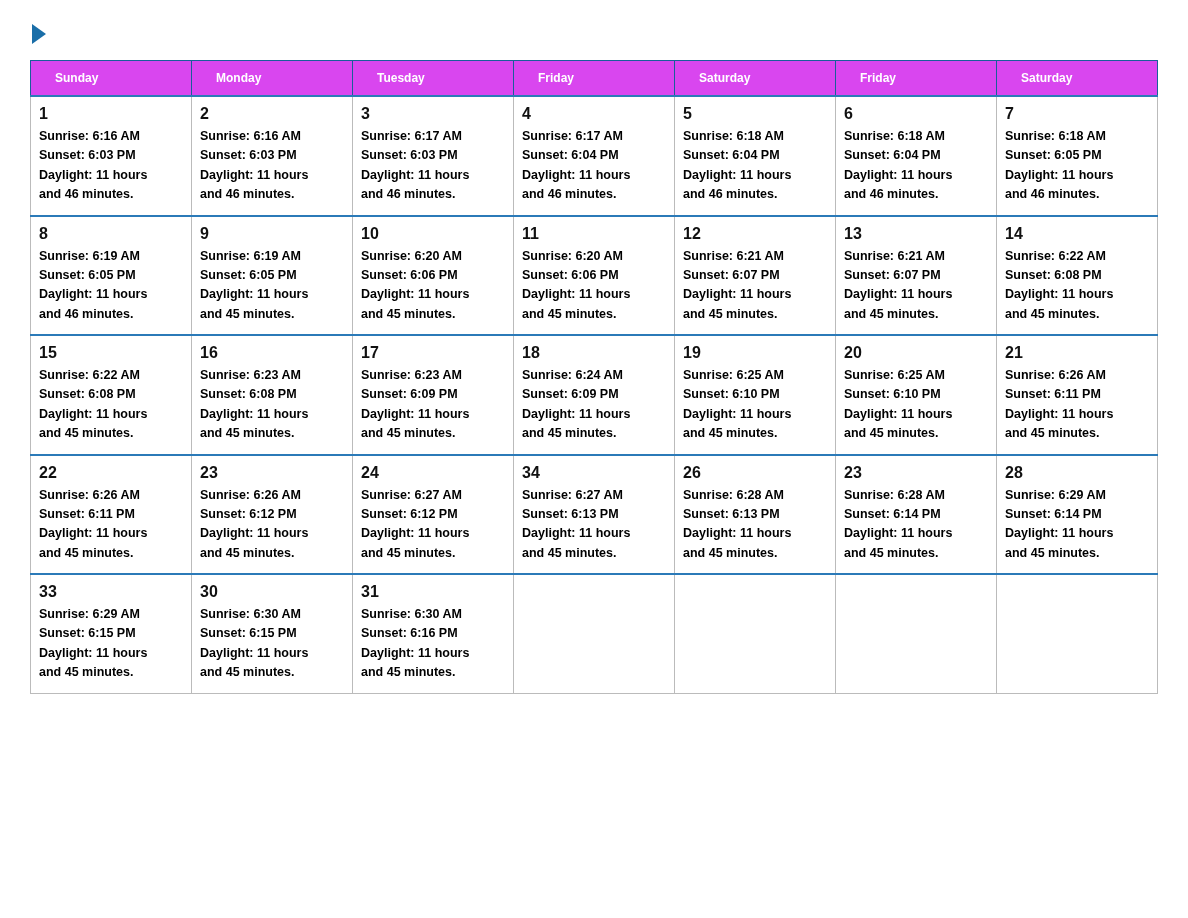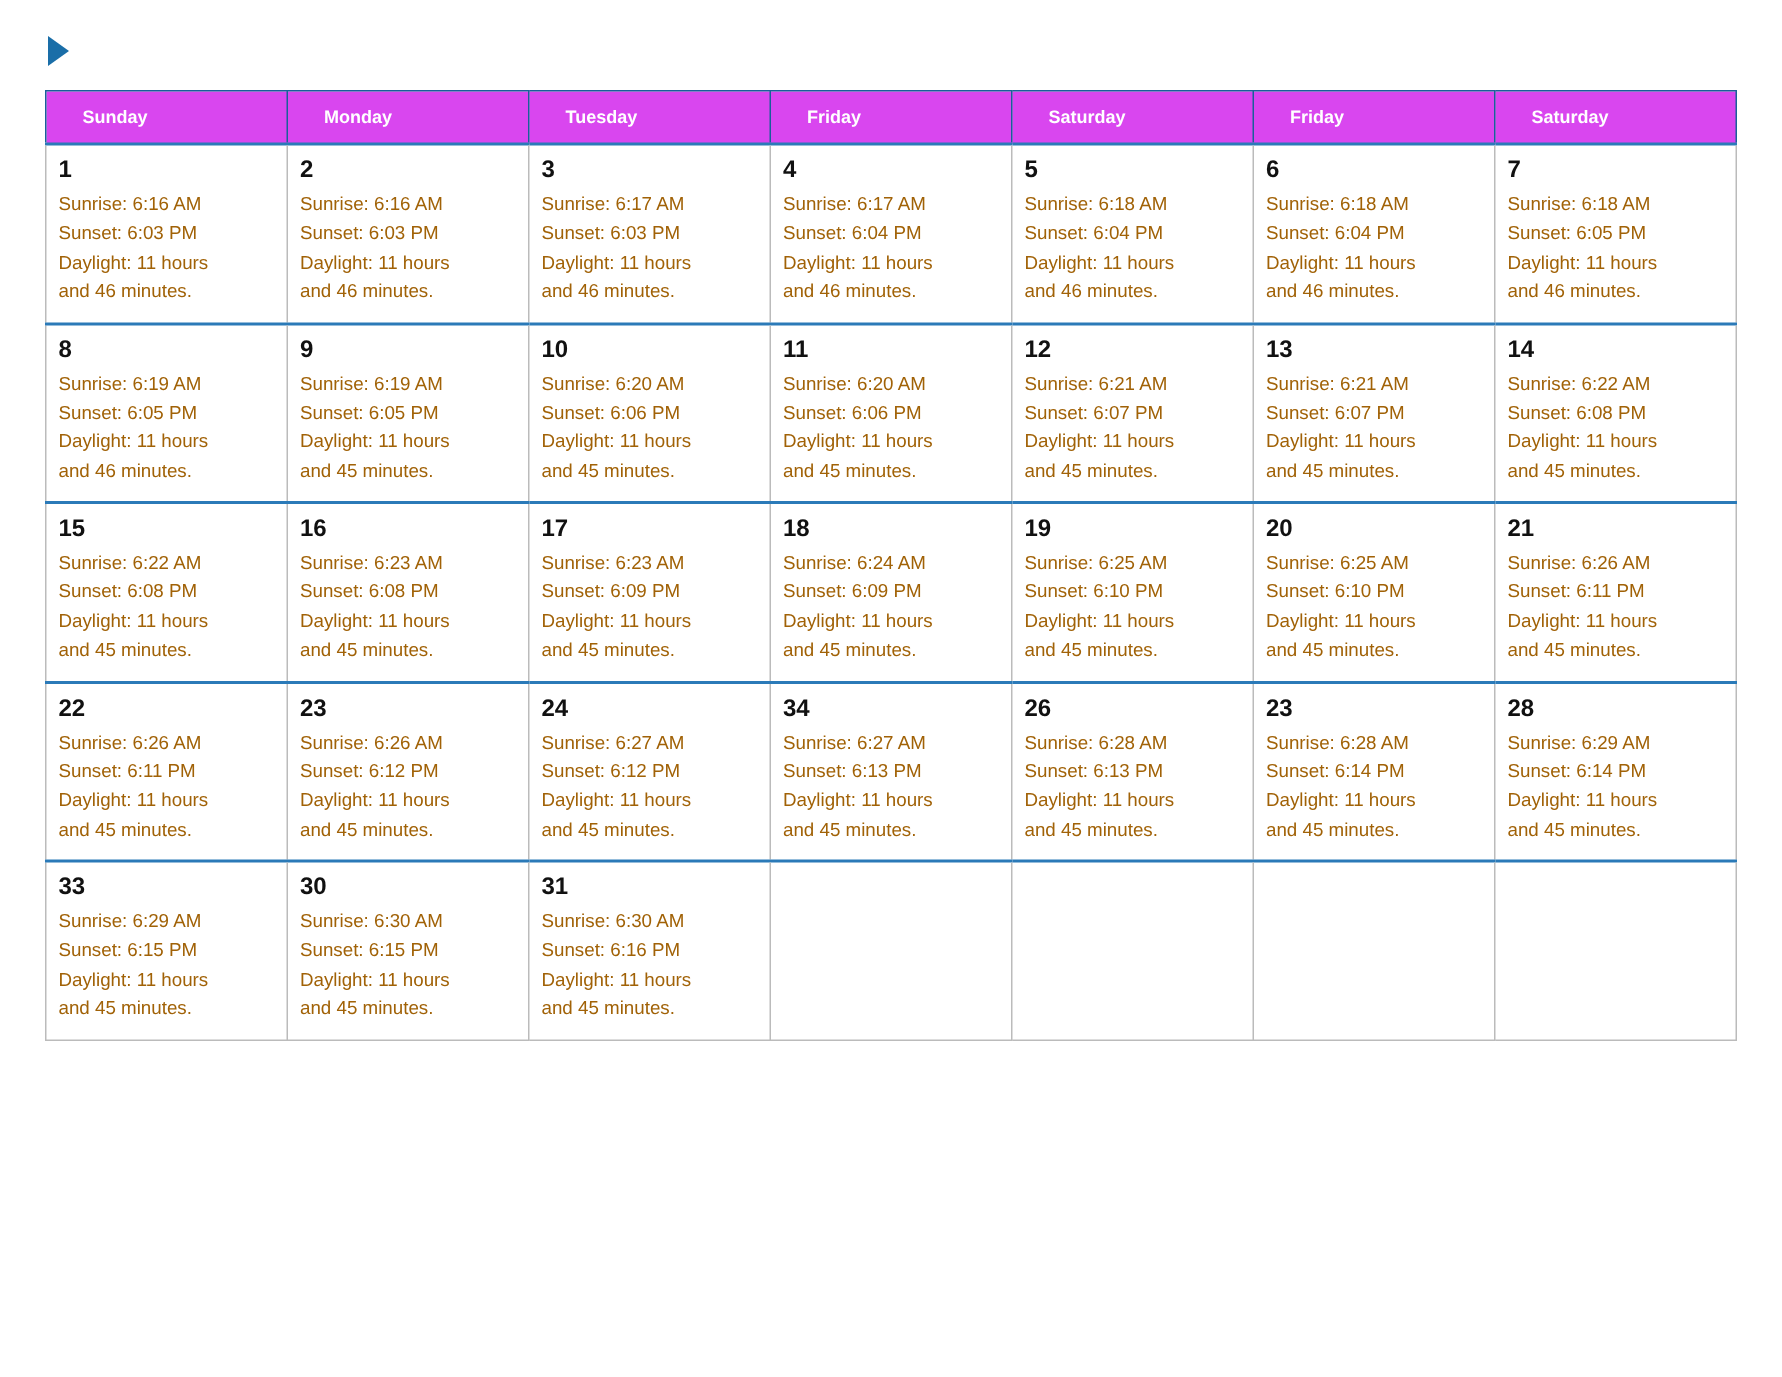--- a/index.html
+++ b/index.html
@@ -86,21 +86,22 @@
     .day-number {
       font-size: 16px;
       font-weight: bold;
       color: #111;
       display: block;
       margin-bottom: 4px;
     }
     .day-info {
       font-size: 12.5px;
       line-height: 1.55;
-      color: #a16207;
+      color: #000000;
+      font-weight: bold;
     }
     .empty-cell {
       background: #fff;
     }
     .week-row td {
       border-top: 2px solid #2b7ab8;
     }
   </style>
 </head>
 <body>

